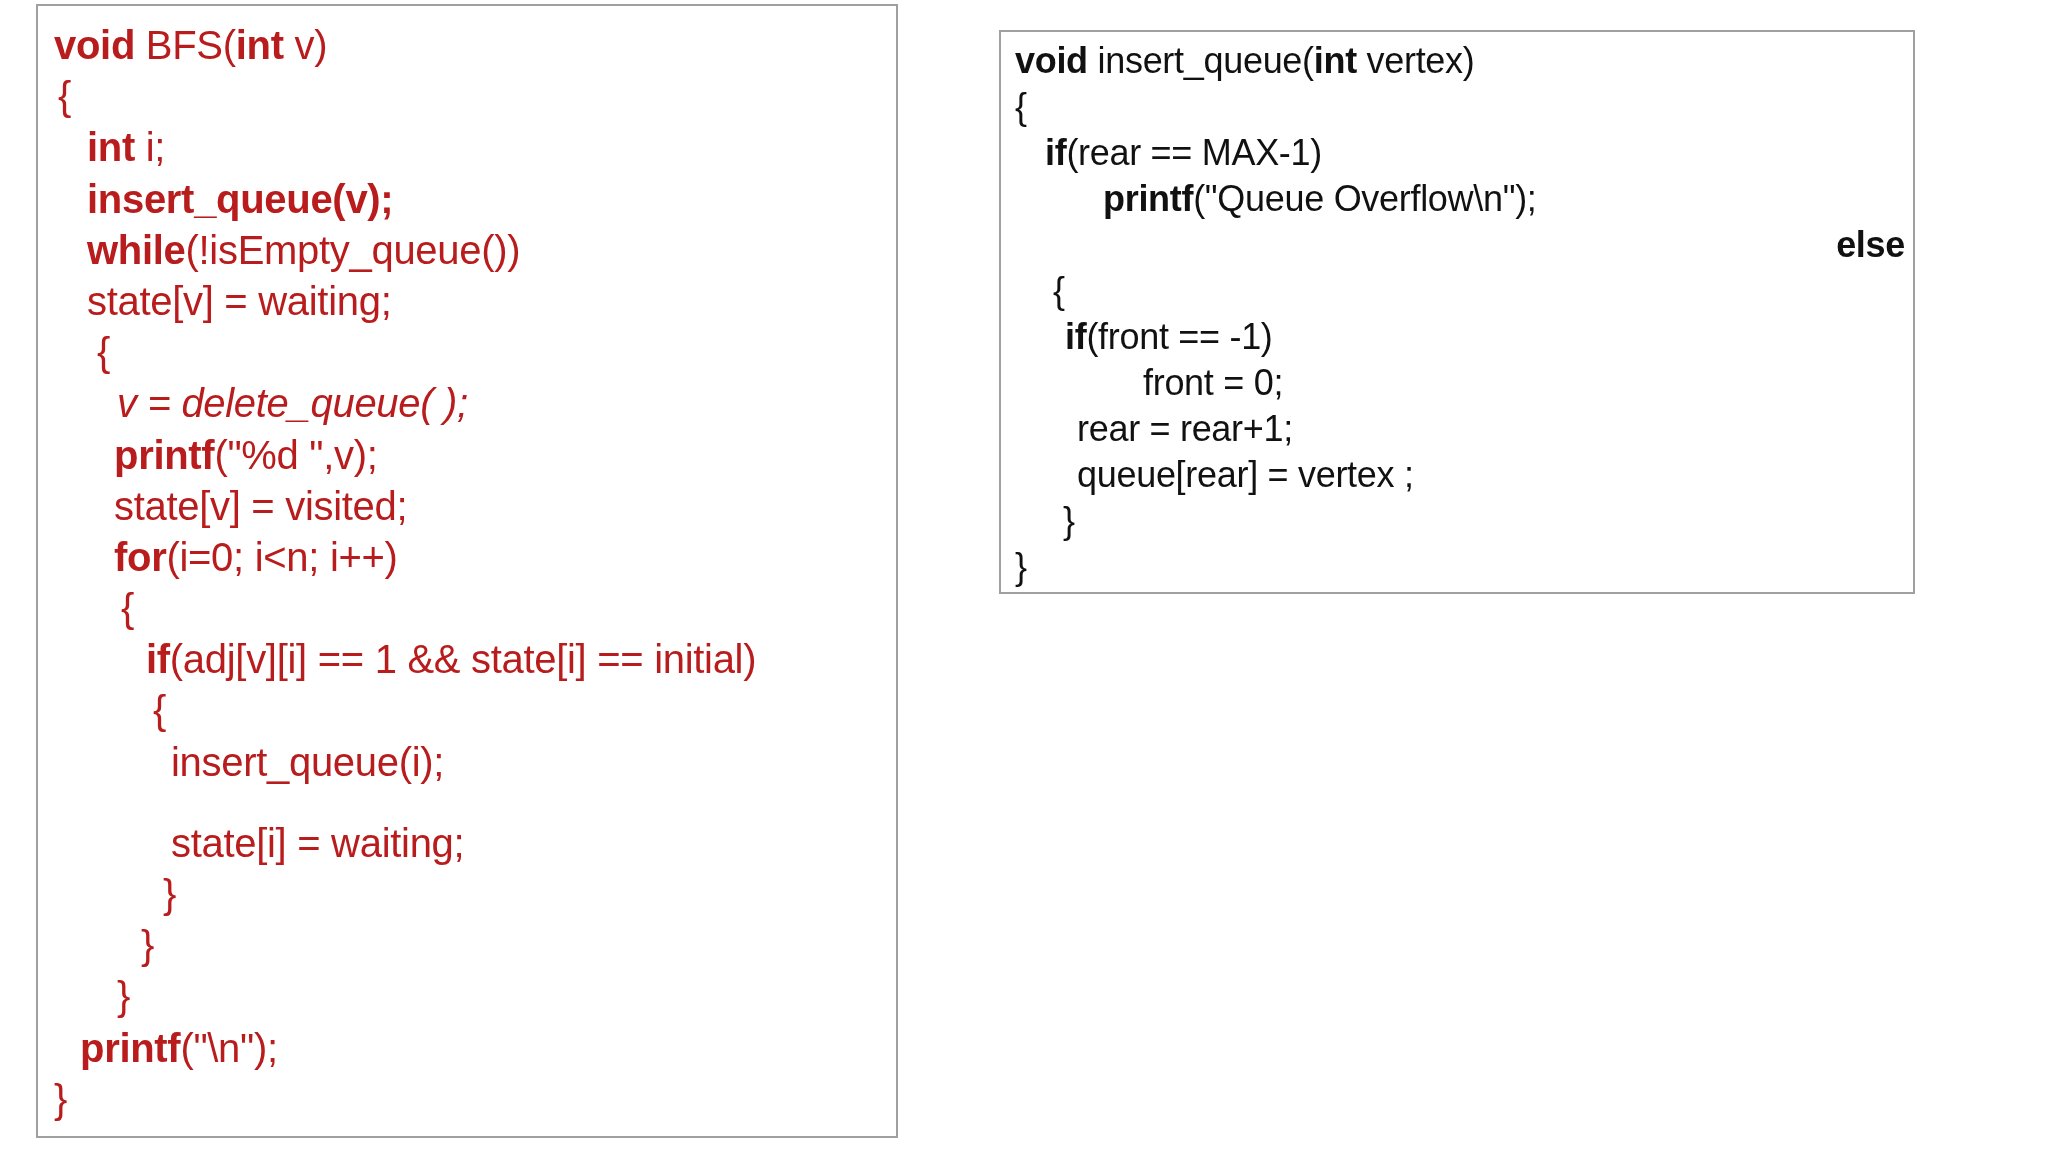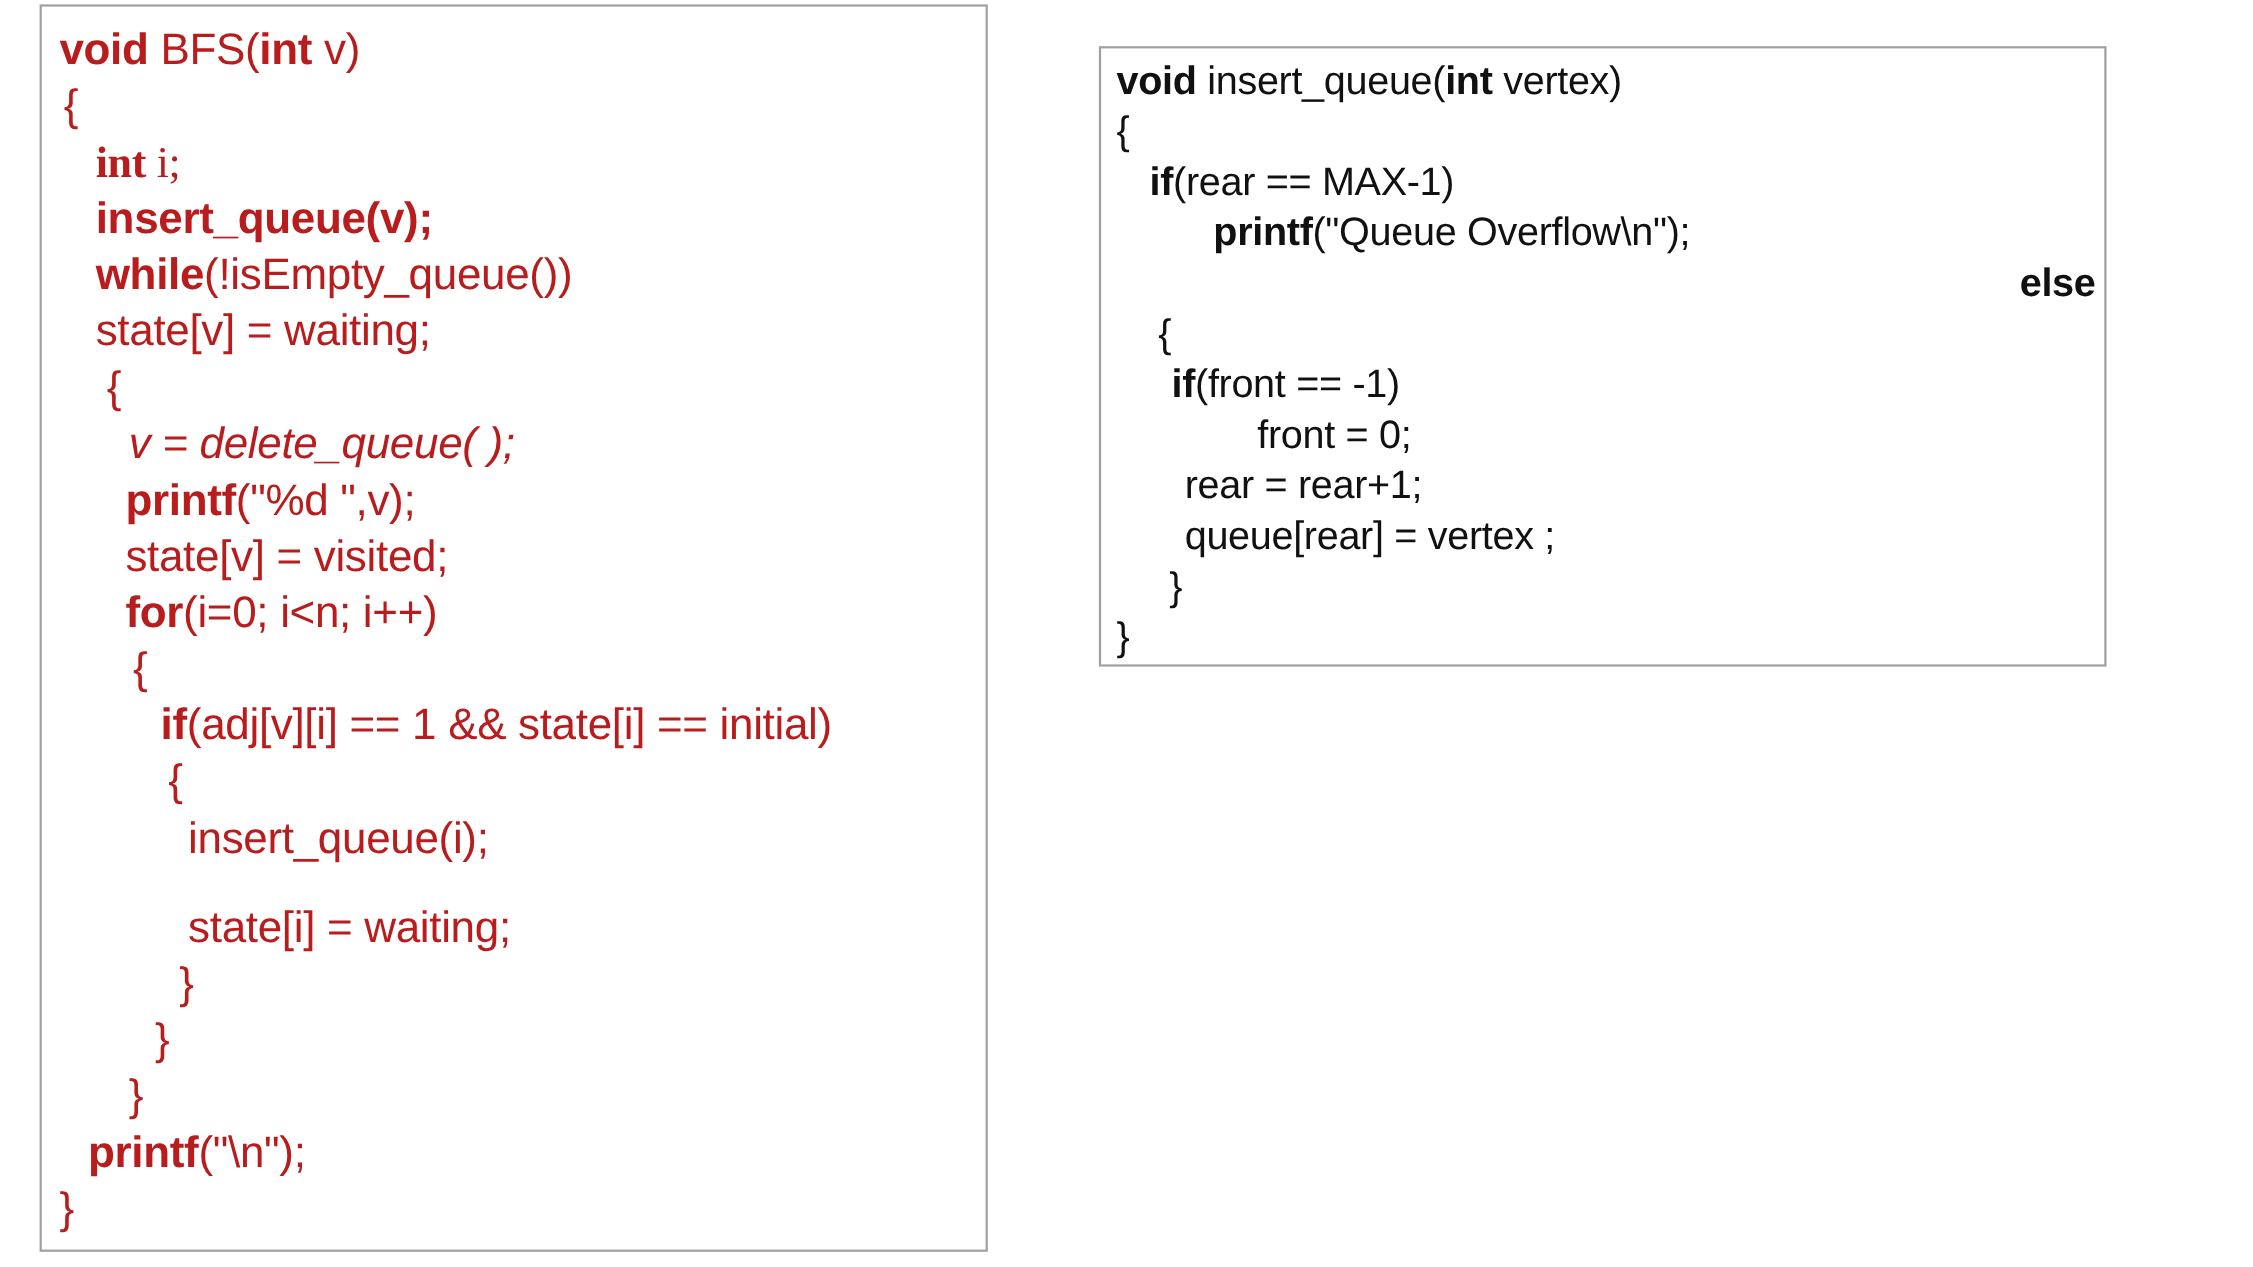--- a/index.html
+++ b/index.html
@@ -29,40 +29,40 @@
     letter-spacing: -0.3px;
   }
   #box-0 {
     left: 36px; top: 4px;
     width: 862px; height: 1134px;
     padding: 14px 8px 8px 16px;
     font-size: 40px;
   }
   #box-0 .code-line { line-height: 51.2px; height: 51.2px; }
   #box-1 {
-    left: 999px; top: 42px;
+    left: 999px; top: 30px;
     width: 916px; height: 564px;
     padding: 6px 8px 8px 14px;
     font-size: 36px;
   }
   #box-1 .code-line { line-height: 46px; height: 46px; }
   .code-line {
     white-space: pre;
   }
   .kw { font-weight: 700; }
   .plain { font-weight: 400; }
 </style>
 </head>
 <body>
 
 <div class="canvas">
   <div class="code-box" id="box-0" style="border-color: rgb(160, 160, 160); color: #b91c1c;">
       <div class="code-line" style="padding-left: 0px;"><span class="kw">void</span><span class="plain"> BFS(</span><span class="kw">int</span><span class="plain"> v)</span></div>
       <div class="code-line" style="padding-left: 4px;"><span class="plain">{</span></div>
-      <div class="code-line" style="padding-left: 33px; font-family: Liberation Serif, serif;"><span class="kw">int</span><span class="plain"> i;</span></div>
+      <div class="code-line" style="padding-left: 33px;"><span class="kw">int</span><span class="plain"> i;</span></div>
       <div class="code-line" style="padding-left: 33px;"><span class="kw">insert_queue(v);</span></div>
       <div class="code-line" style="padding-left: 33px;"><span class="kw">while</span><span class="plain">(!isEmpty_queue())</span></div>
       <div class="code-line" style="padding-left: 33px;"><span class="plain">state[v] = waiting;</span></div>
       <div class="code-line" style="padding-left: 43px;"><span class="plain">{</span></div>
       <div class="code-line" style="padding-left: 63px; font-style: italic;"><span class="plain">v = delete_queue( );</span></div>
       <div class="code-line" style="padding-left: 60px;"><span class="kw">printf</span><span class="plain">("%d ",v);</span></div>
       <div class="code-line" style="padding-left: 60px;"><span class="plain">state[v] = visited;</span></div>
       <div class="code-line" style="padding-left: 60px;"><span class="kw">for</span><span class="plain">(i=0; i&lt;n; i++)</span></div>
       <div class="code-line" style="padding-left: 67px;"><span class="plain">{</span></div>
       <div class="code-line" style="padding-left: 92px;"><span class="kw">if</span><span class="plain">(adj[v][i] == 1 &amp;&amp; state[i] == initial)</span></div>

